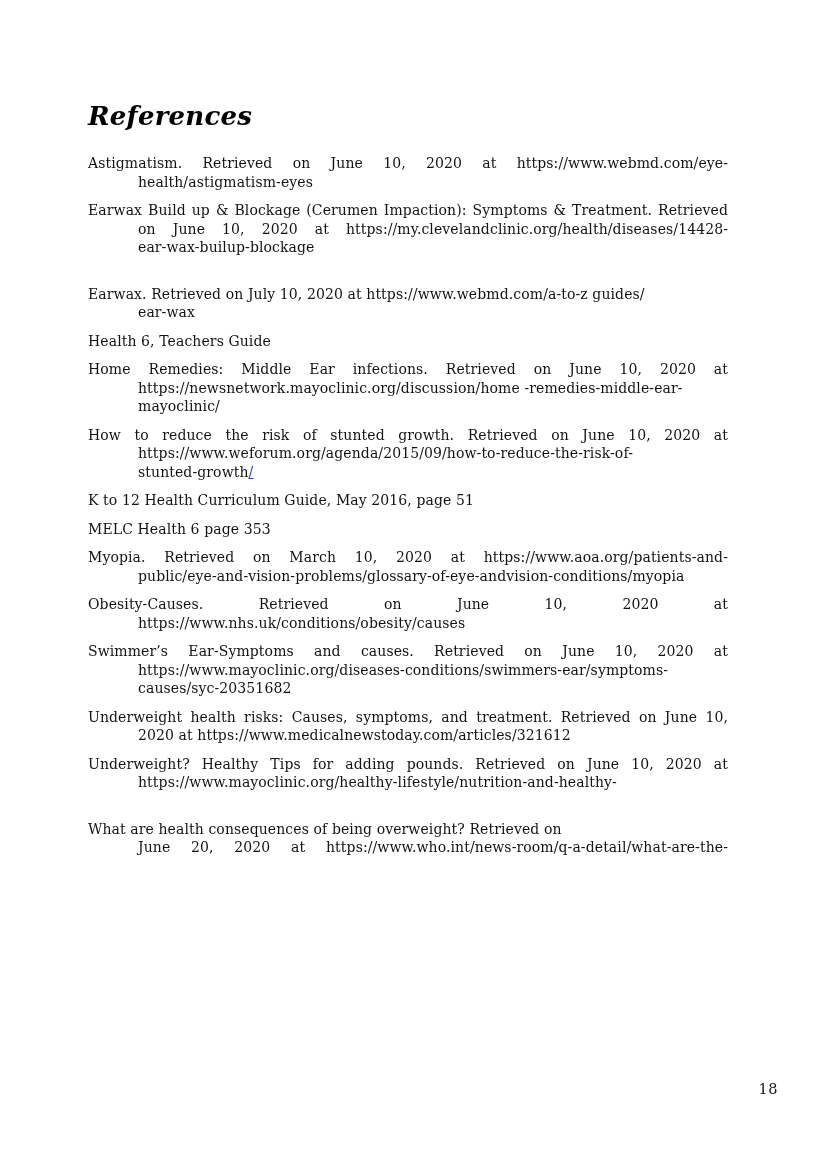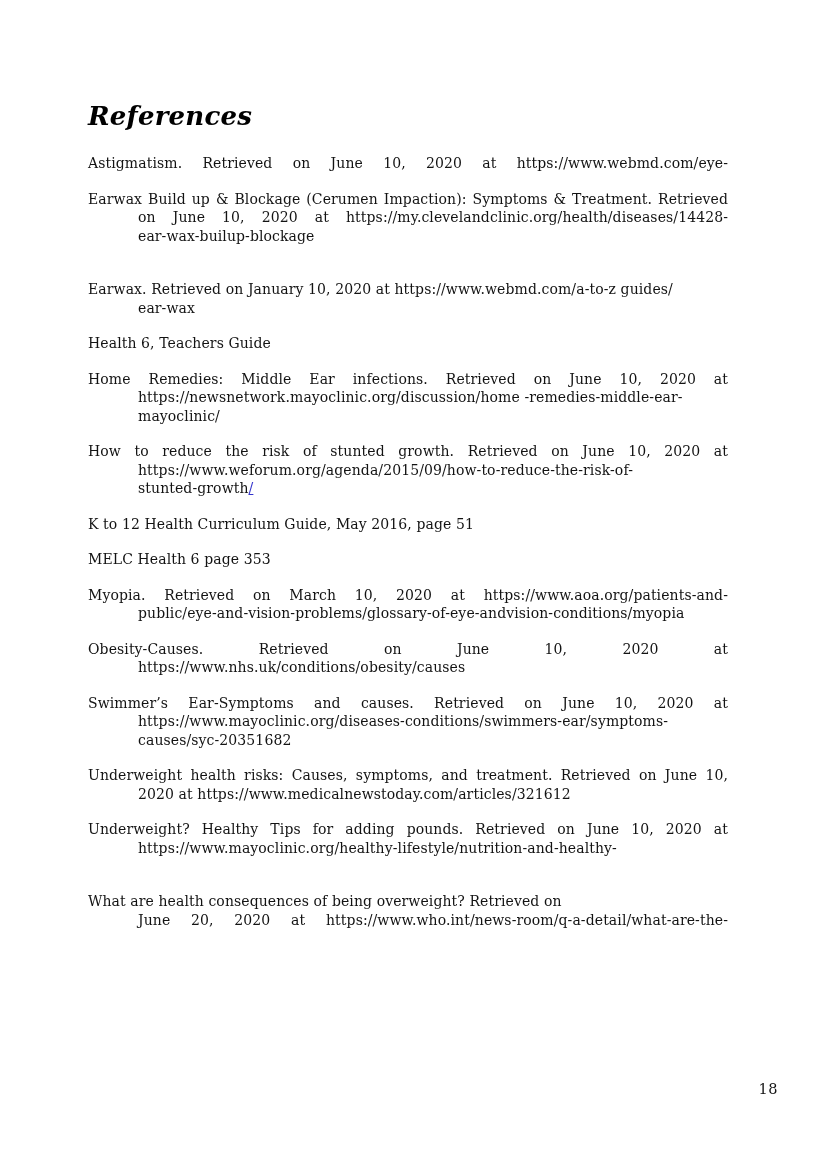--- a/index.html
+++ b/index.html
@@ -27,21 +27,21 @@
     font-size: 26px;
     line-height: 26px;
     font-weight: bold;
     font-style: italic;
     color: #000000;
     letter-spacing: 0.2px;
   }
   .refs {
     display: flex;
     flex-direction: column;
-    gap: 17px;
+    gap: 10px;
     margin-top: 25px;
     font-size: 14px;
     line-height: 18.5px;
     letter-spacing: 0.1px;
   }
   .entry { margin: 0; }
   .gap-top { margin-top: 18px; }
   .ln { text-align: left; }
   .cont { padding-left: 50px; }
   .just {
@@ -69,30 +69,31 @@
 
 <div class="page">
   <div class="content">
 
     <h1 class="doc-title">References</h1>
 
     <div class="refs">
 
       <div class="entry">
         <div class="ln just">Astigmatism. Retrieved on June 10, 2020 at https://www.webmd.com/eye-</div>
+        <div class="ln cont">health/astigmatism-eyes</div>
       </div>
 
       <div class="entry">
         <div class="ln just">Earwax Build up &amp; Blockage (Cerumen Impaction): Symptoms &amp; Treatment. Retrieved</div>
         <div class="ln cont just">on June 10, 2020 at https://my.clevelandclinic.org/health/diseases/14428-</div>
         <div class="ln cont">ear-wax-builup-blockage</div>
       </div>
 
       <div class="entry gap-top">
-        <div class="ln">Earwax. Retrieved on January 10, 2020 at https://www.webmd.com/a-to-z guides/</div>
+        <div class="ln">Earwax. Retrieved on July 10, 2020 at https://www.webmd.com/a-to-z guides/</div>
         <div class="ln cont">ear-wax</div>
       </div>
 
       <div class="entry">
         <div class="ln">Health 6, Teachers Guide</div>
       </div>
 
       <div class="entry">
         <div class="ln just">Home Remedies: Middle Ear infections. Retrieved on June 10, 2020 at</div>
         <div class="ln cont">https://newsnetwork.mayoclinic.org/discussion/home -remedies-middle-ear-</div>

